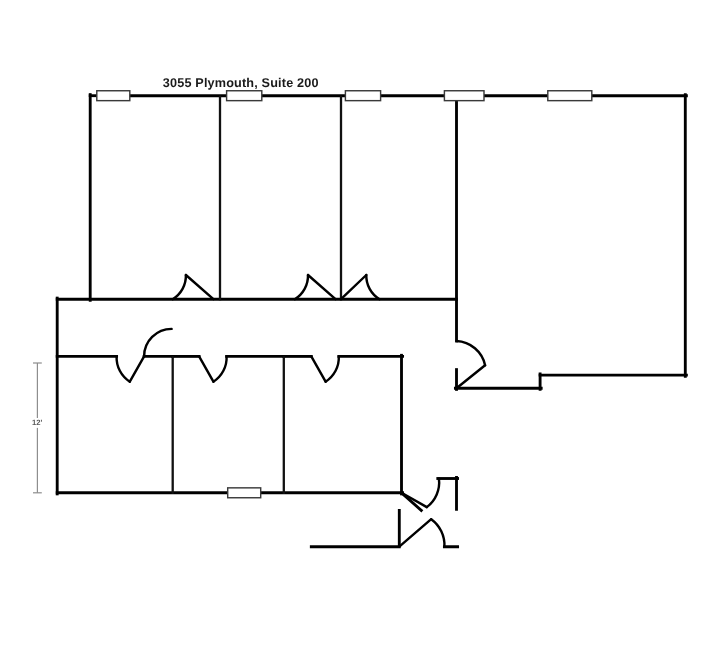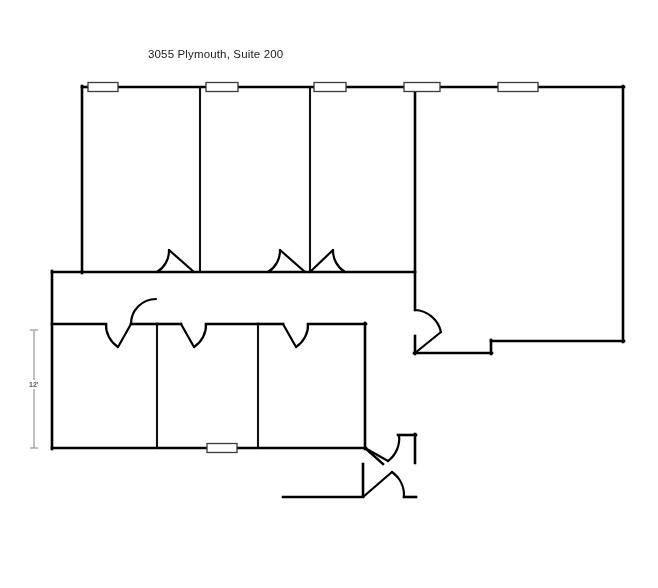--- a/index.html
+++ b/index.html
@@ -58,23 +58,23 @@
     stroke-width: 1.3;
   }
   .dim-line {
     stroke: #8e8e8e;
     stroke-width: 1.1;
     fill: none;
   }
   .plan-title {
     position: absolute;
     left: 148px;
-    top: 48px;
+    top: 70px;
     font-size: 11.5px;
-    font-weight: normal;
+    font-weight: bold;
     color: #1a1a1a;
     letter-spacing: 0.15px;
     white-space: nowrap;
   }
   .dim-label {
     position: absolute;
     left: 28px;
     top: 380px;
     font-size: 7px;
     font-weight: bold;

